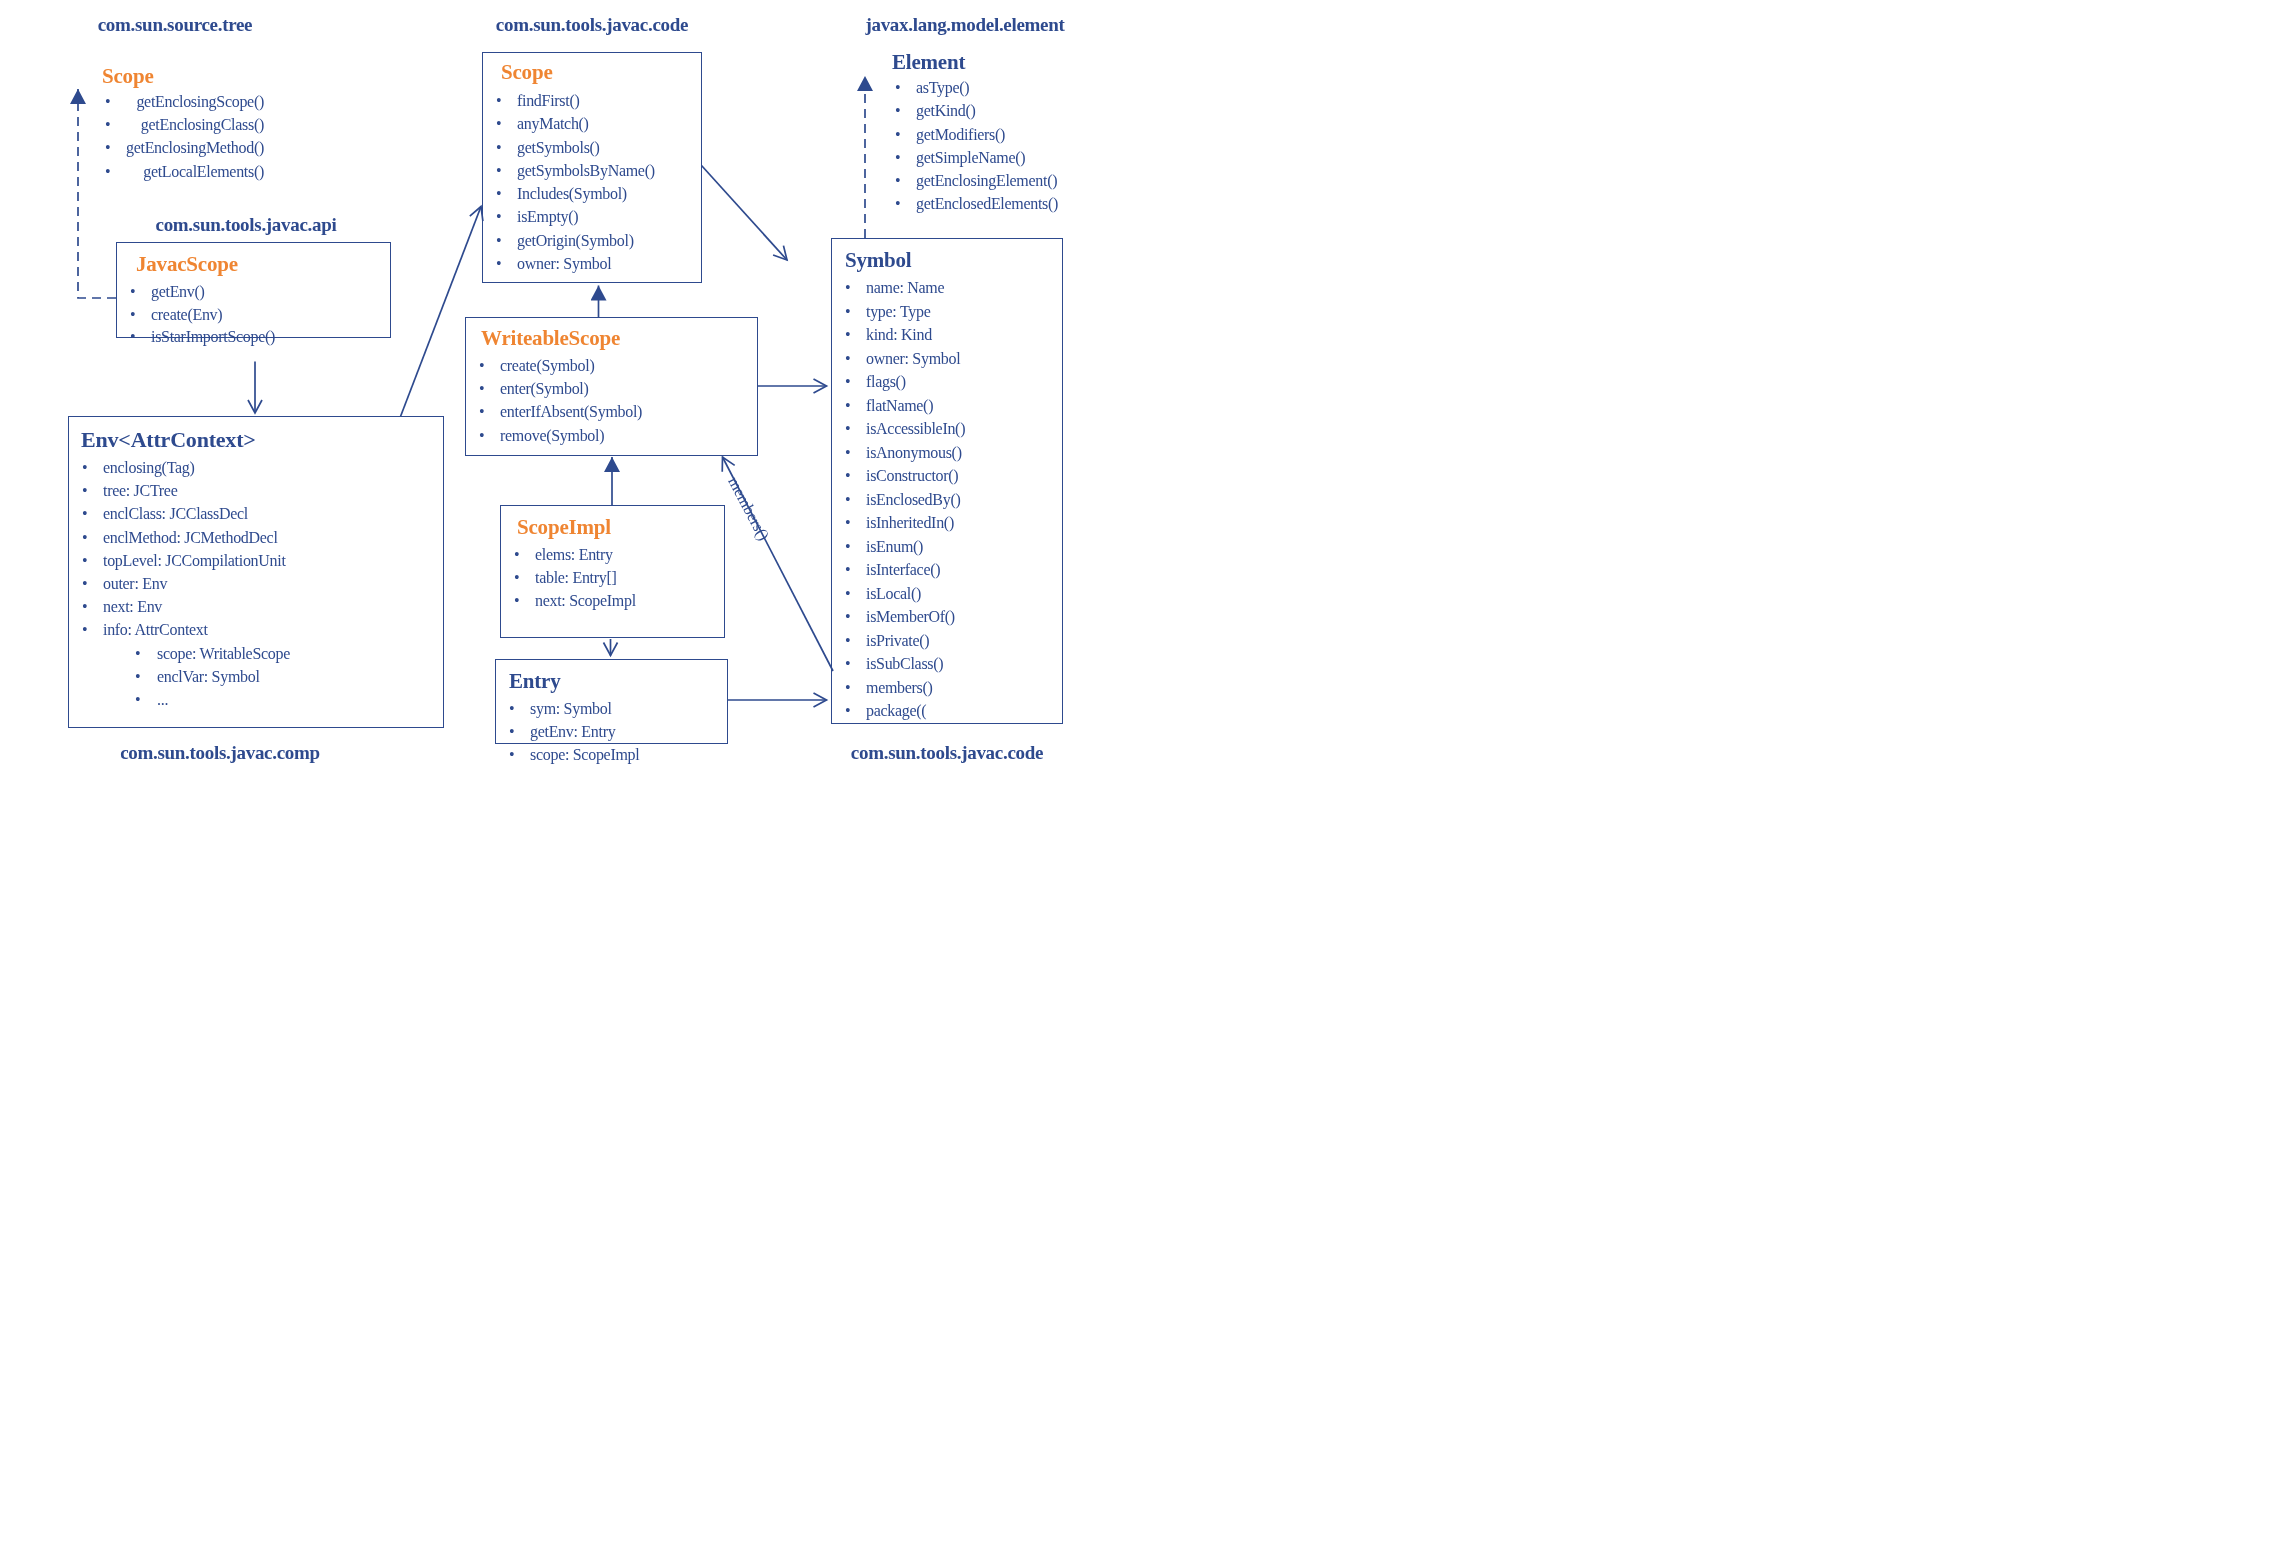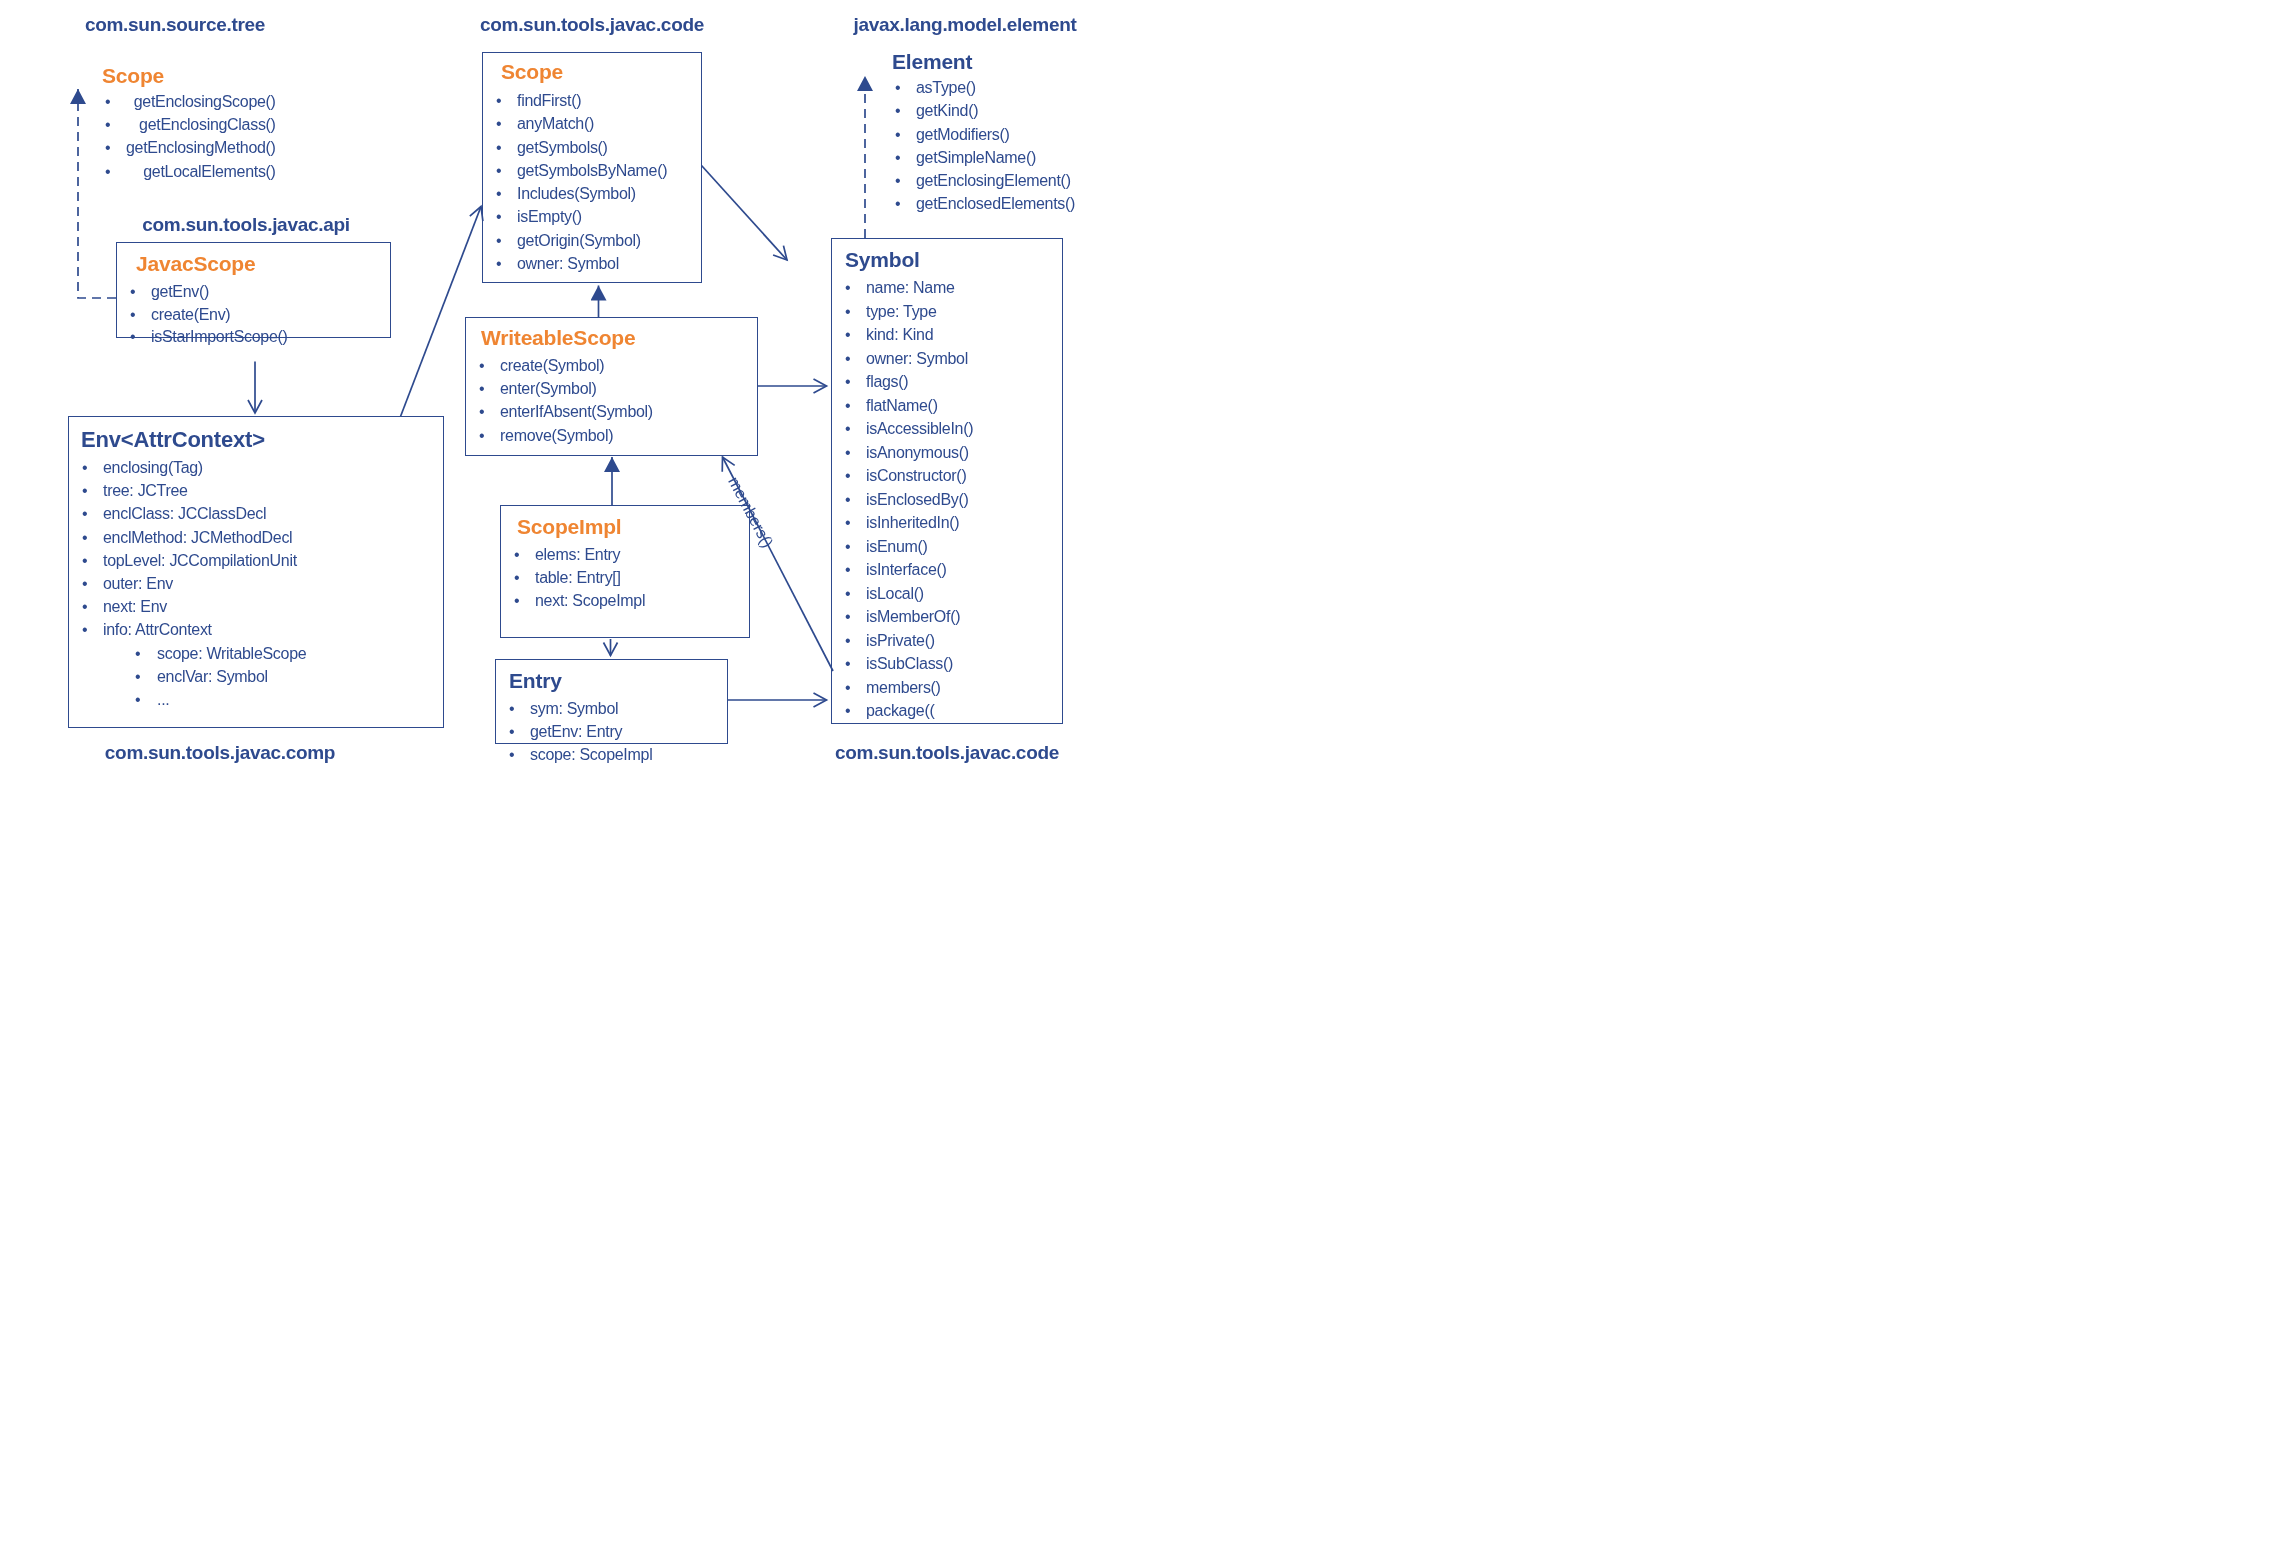--- a/index.html
+++ b/index.html
@@ -1,19 +1,19 @@
 <!DOCTYPE html>
 <html style="--ink: #2e4a8e; --accent: #ef8532; --bg: #ffffff;"><head>
 <meta charset="utf-8">
 <style>
   :root { --ink:#2e4a8e; --accent:#ef8532; --bg:#ffffff; }
   html,body{margin:0;padding:0;background:var(--bg);}
   #canvas{
     position:relative;width:1142px;height:784px;overflow:hidden;
-    font-family:Liberation Sans, sans-serif;
+    font-family:Liberation Serif, serif;
     color:var(--ink);background:var(--bg);
   }
   .pkg{
     position:absolute;width:280px;text-align:center;
     font-size:19px;font-weight:bold;letter-spacing:-0.3px;
   }
   .clsbox{
     position:absolute;border:1.7px solid var(--ink);background:transparent;
     box-sizing:border-box;
   }
@@ -59,21 +59,21 @@
   #box-writeable li{line-height:23.2px;}
 
   #box-symbol{left:831px;top:238px;width:232px;height:486px;}
   #box-symbol h2{margin:8px 0 3px 13px;}
   #box-symbol li{line-height:23.5px;}
 
   #box-env{left:68px;top:416px;width:376px;height:312px;}
   #box-env h2{margin:10px 0 3px 12px;font-size:22px;}
   #box-env li{line-height:23.2px;}
 
-  #box-scopeimpl{left:500px;top:505px;width:250px;height:133px;}
+  #box-scopeimpl{left:500px;top:505px;width:225px;height:133px;}
   #box-scopeimpl h2{margin:8px 0 3px 16px;}
   #box-scopeimpl li{line-height:23px;}
 
   #box-entry{left:495px;top:659px;width:233px;height:85px;}
   #box-entry h2{margin:8px 0 3px 13px;}
   #box-entry li{line-height:23px;}
 </style>
 </head>
 <body>
 

